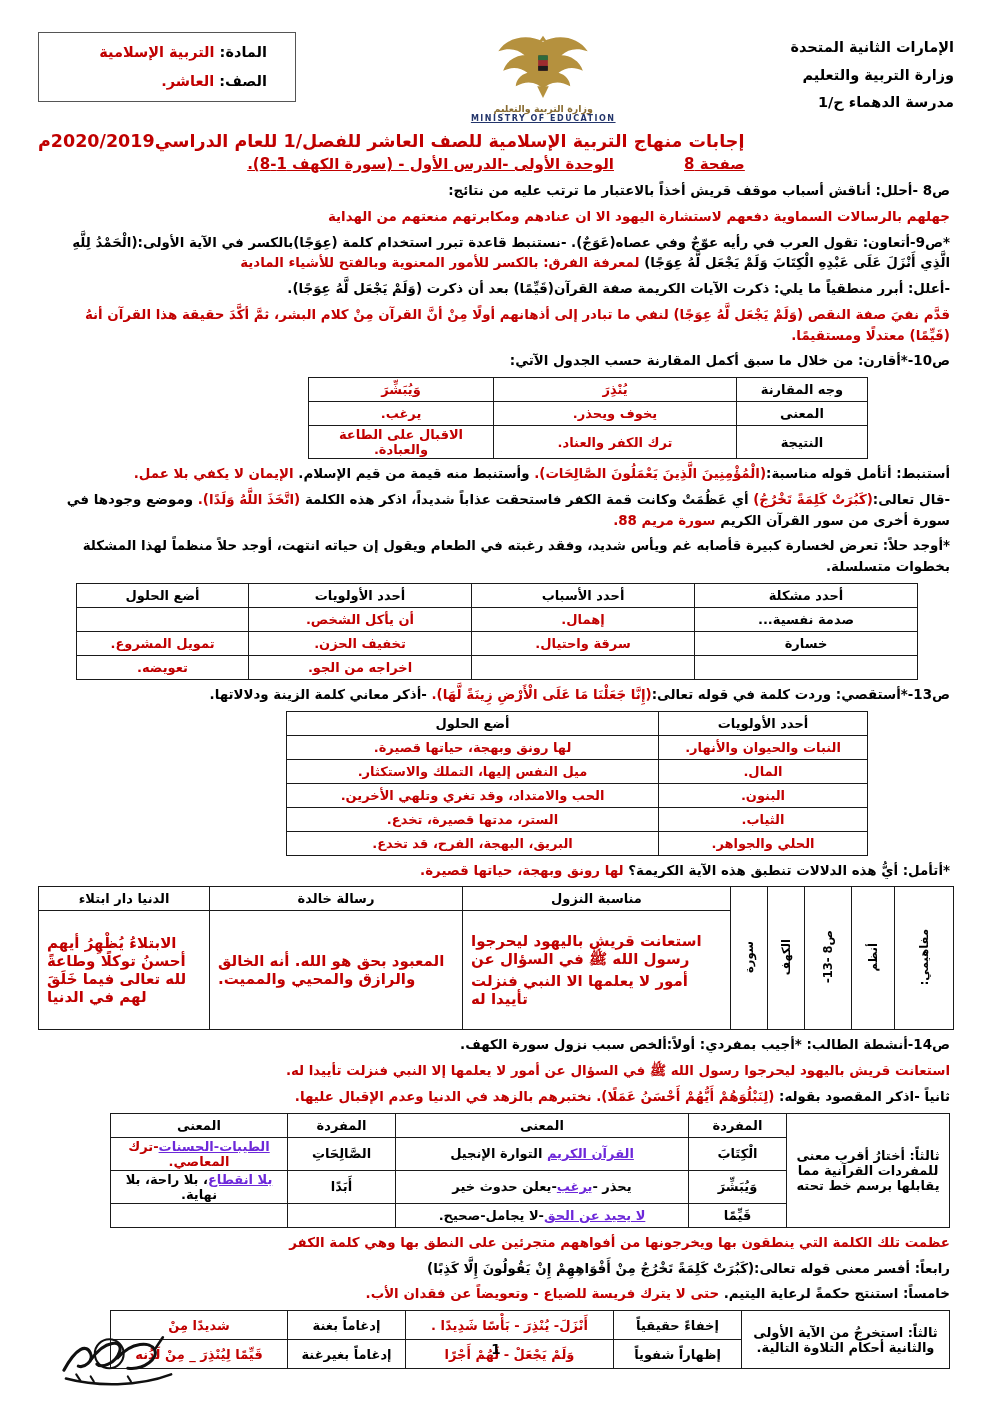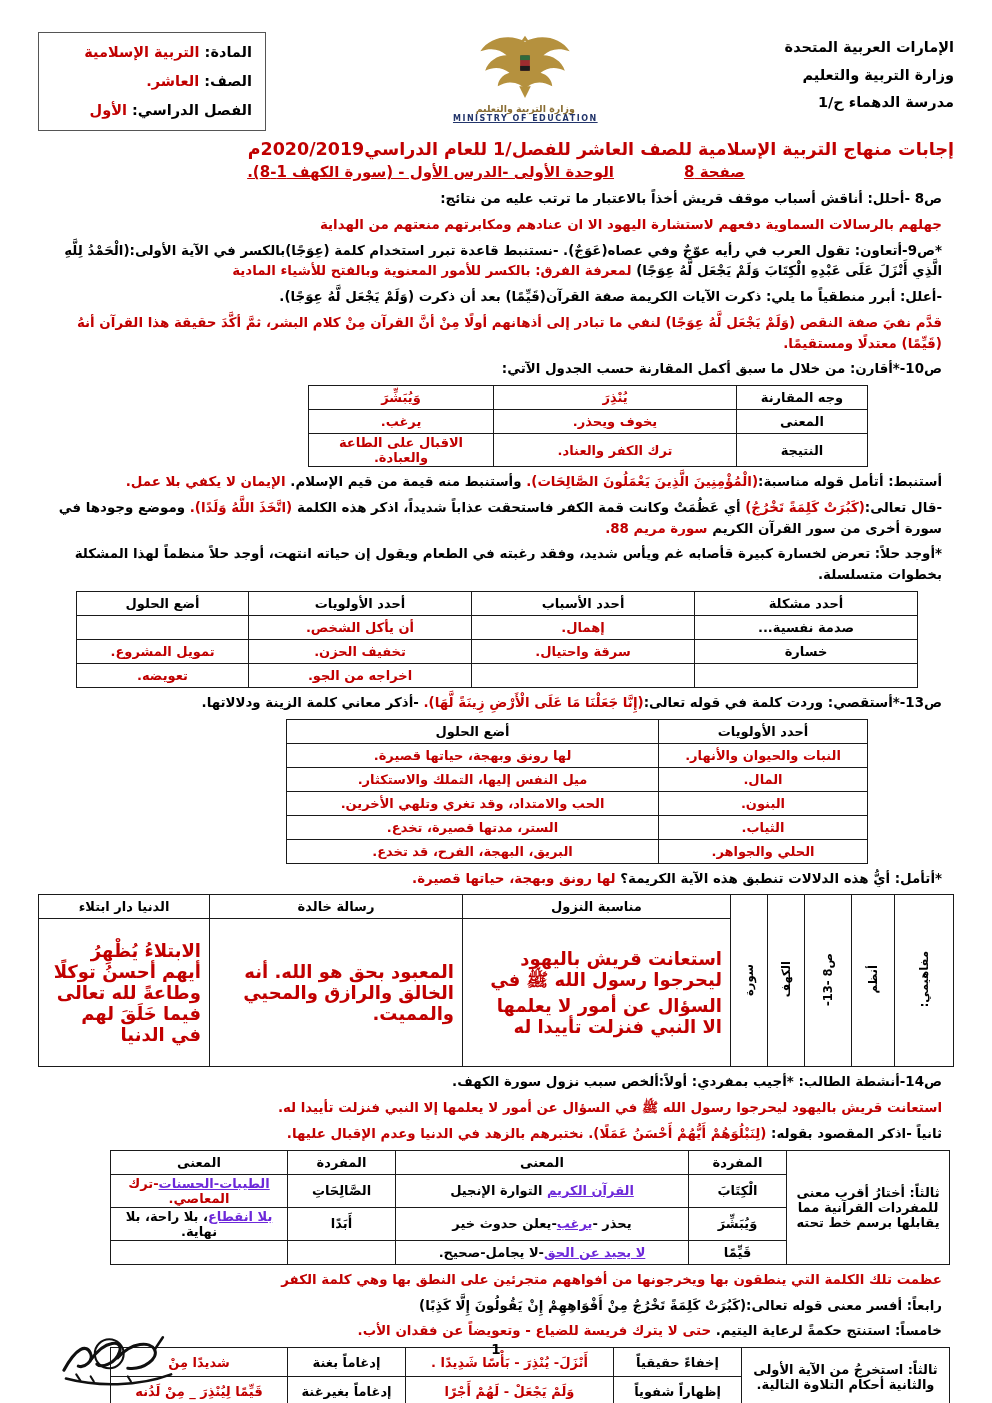--- a/index.html
+++ b/index.html
@@ -7,56 +7,56 @@
     position:relative;width:992px;height:1403px;margin:0 auto;background:#ffffff;
     box-sizing:border-box;padding:30px 38px 0;direction:rtl;overflow:hidden;
     font-family:"DejaVu Sans",sans-serif;color:#000;
   }
   .k{color:#000;}
   .r{color:#C00000;}
   .ru{color:#6d28d9;text-decoration:underline;}
   
   .hdr{display:flex;justify-content:space-between;align-items:flex-start;margin-bottom:4px;}
   .hdr-right{font-size:14.5px;font-weight:700;line-height:1.9;text-align:right;padding-top:4px;}
-  .hdr-left-box{border:1px solid #555;padding:5px 13px;font-size:14.5px;font-weight:700;line-height:2;min-width:200px;margin-top:2px;text-align:right;}
+  .hdr-left-box{border:1px solid #555;padding:5px 28px;font-size:14.5px;font-weight:700;line-height:2;min-width:200px;margin-top:2px;text-align:right;}
   .logo-wrap{text-align:center;width:170px;padding-top:0;}
   .logo-ar{font-size:9.5px;font-weight:700;color:#8a6d33;margin-top:1px;}
   .logo-en{font-size:8px;font-weight:700;color:#23356b;letter-spacing:1.5px;direction:ltr;text-decoration:underline;}
   
-  .title{text-align:right;color:#C00000;font-size:17.5px;font-weight:800;margin:8px 0 4px;}
+  .title{text-align:left;color:#C00000;font-size:17.5px;font-weight:800;margin:8px 0 4px;}
   .sub{text-align:center;color:#C00000;font-size:15px;font-weight:800;text-decoration:underline;margin-bottom:8px;}
   .sub-gap{display:inline-block;width:70px;}
   
-  .para{margin:5px 12px;font-size:13.4px;font-weight:700;line-height:1.55;text-align:right;}
+  .para{margin:5px 4px;font-size:13.4px;font-weight:700;line-height:1.55;text-align:right;}
   
   .tbl{border-collapse:collapse;font-size:13px;font-weight:700;}
   .tbl td{border:1.2px solid #1a1a1a;padding:1px 6px;text-align:center;vertical-align:middle;height:21px;}
   .hd{font-weight:800;}
   .compare{width:560px;margin:4px 86px 4px auto;}
   .problem{width:842px;margin:4px 36px 4px auto;}
   .zeenah{width:582px;margin:4px 86px 4px auto;}
   .concepts{width:100%;margin:5px 0;}
-  .concepts .ccell{height:64px;text-align:right;font-size:18px;padding:21px 8px;}
+  .concepts .ccell{height:64px;text-align:left;font-size:15px;padding:21px 8px;}
   .vcell{width:24px;padding:2px;}
   .vert{writing-mode:vertical-rl;transform:rotate(180deg);font-size:11.5px;white-space:nowrap;display:inline-block;}
   .vocab,.tajweed{width:840px;margin:4px 4px 4px auto;}
   .side-label{font-size:13px;font-weight:800;padding:4px 8px;}
   .tajweed td{height:26px;}
   
   .pagenum{position:absolute;bottom:46px;left:0;right:0;text-align:center;font-size:13.5px;font-weight:700;}
   .signature{position:absolute;left:55px;bottom:8px;width:125px;height:66px;}
 </style>
 </head>
 <body>
 
 <div class="page">
 
   <div class="hdr">
     <div class="hdr-right">
-      <div>الإمارات العربية المتحدة</div>
+      <div>الإمارات الثانية المتحدة</div>
       <div>وزارة التربية والتعليم</div>
       <div>مدرسة الدهماء ح/1</div>
     </div>
     <div class="logo-wrap">
       <svg width="104" height="68" viewBox="0 0 104 70" aria-hidden="true">
         <g fill="#b5913e">
           <path d="M52 6 l5 7 -5 -2 -5 2 z"></path>
           <path d="M52 12 C38 4, 16 6, 6 22 C18 18, 26 20, 33 26 C24 26, 14 32, 11 42 C21 37, 29 39, 36 44 C29 46, 24 52, 24 58 C32 53, 40 53, 46 56 L52 60 Z"></path>
           <path d="M52 12 C66 4, 88 6, 98 22 C86 18, 78 20, 71 26 C80 26, 90 32, 93 42 C83 37, 75 39, 68 44 C75 46, 80 52, 80 58 C72 53, 64 53, 58 56 L52 60 Z"></path>
           <path d="M46 58 L52 70 L58 58 Z"></path>
@@ -70,24 +70,20 @@
     </div>
     <div class="hdr-left-box">
       <div>
         <span class="k">المادة:</span>
         <span class="r">التربية الإسلامية</span>
       </div>
       <div>
         <span class="k">الصف:</span>
         <span class="r">العاشر.</span>
       </div>
-      <div>
-        <span class="k">الفصل الدراسي:</span>
-        <span class="r">الأول</span>
-      </div>
     </div>
   </div>
 
   <div class="title">إجابات منهاج التربية الإسلامية للصف العاشر للفصل/1 للعام الدراسي2020/2019م</div>
   <div class="sub">
     <span>صفحة 8</span><span class="sub-gap"></span><span>الوحدة الأولى -الدرس الأول - (سورة الكهف 1-8).</span>
   </div>
 
   <p class="para"><span class="k">ص8 -أحلل: أناقش أسباب موقف قريش أخذاً بالاعتبار ما ترتب عليه من نتائج:</span></p>
   <p class="para"><span class="r">جهلهم بالرسالات السماوية دفعهم لاستشارة اليهود الا ان عنادهم ومكابرتهم منعتهم من الهداية</span></p>

